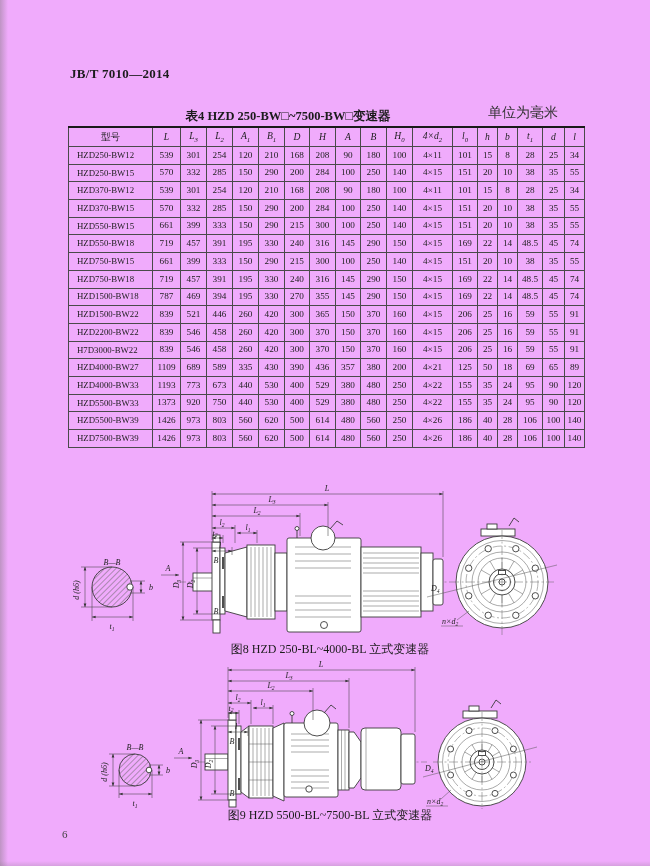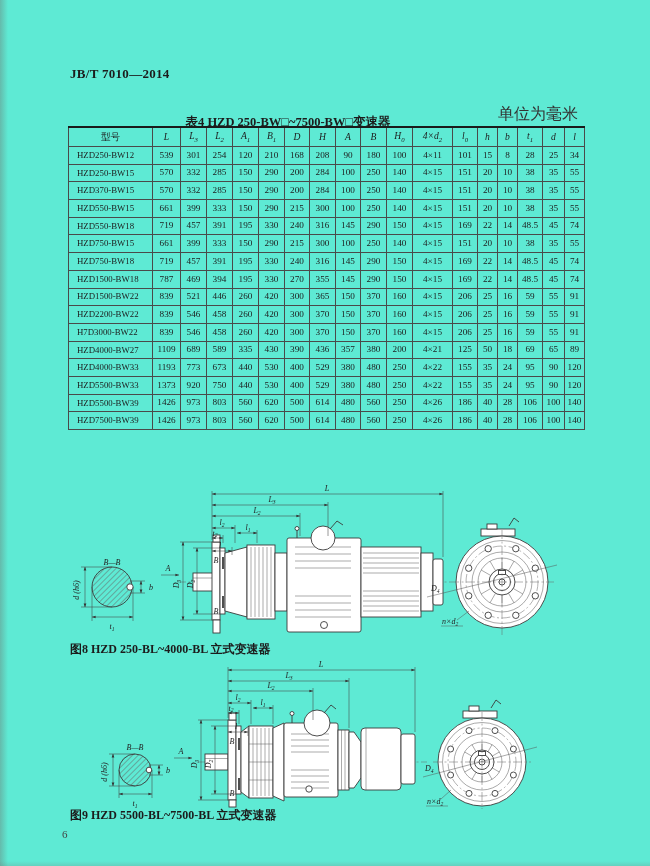--- a/index.html
+++ b/index.html
@@ -1,34 +1,34 @@
 <!DOCTYPE html>
 <html><head>
 <meta charset="utf-8">
 <style>
   html,body{margin:0;padding:0;background:#e8e8e6;}
-  #page{position:relative;width:650px;height:866px;background:#5eead4;overflow:hidden;
+  #page{position:relative;width:650px;height:866px;background:#f0abfc;overflow:hidden;
         font-family:"Liberation Serif","DejaVu Serif",serif;color:#1c1c1c;}
   .scan-left{position:absolute;left:0;top:0;width:8px;height:100%;
         background:linear-gradient(90deg,rgba(110,110,105,.38),rgba(255,255,255,0));}
   .scan-bottom{position:absolute;left:0;bottom:0;width:100%;height:5px;
         background:linear-gradient(0deg,rgba(120,120,115,.22),rgba(255,255,255,0));}
   #std-code{position:absolute;left:70px;top:66px;font-weight:bold;font-size:13px;letter-spacing:.3px;}
-  #tbl-title{position:absolute;left:0;top:114px;width:576px;text-align:center;
+  #tbl-title{position:absolute;left:0;top:108px;width:576px;text-align:center;
         font-weight:bold;font-size:12.5px;}
-  #unit-note{position:absolute;right:72px;top:104px;font-size:16px;color:#333;}
+  #unit-note{position:absolute;right:92px;top:104px;font-size:14px;color:#333;}
   #tbl-wrap{position:absolute;left:68px;top:126px;border-radius:31px;}
   table.dim{border-collapse:collapse;table-layout:fixed;width:516px;border:1.4px solid #2a2a2a;border-top:2.2px solid #1a1a1a;}
   table.dim th,table.dim td{border:0.8px solid #4a4a4a;text-align:center;padding:0;
         height:16.7px;overflow:hidden;white-space:nowrap;font-size:9.2px;line-height:1;}
   table.dim th{font-style:italic;font-size:9.6px;font-weight:normal;height:18px;}
   table.dim th.model-h{font-style:normal;font-size:9.6px;}
   table.dim td.model{text-align:left;padding-left:8px;font-size:8.8px;}
   sub{font-size:70%;}
-  .fig-caption{position:absolute;left:70px;width:520px;font-weight:bold;font-size:12px;}
+  .fig-caption{position:absolute;left:70px;width:520px;text-align:center;font-weight:normal;font-size:12px;}
   #cap8{top:641px;}
   #cap9{top:807px;}
   #page-num{position:absolute;left:62px;top:828px;font-size:11px;color:#444;}
   svg{position:absolute;overflow:visible;}
   #fig8{left:65px;top:483px;}
   #fig9{left:65px;top:658px;}
   svg text{font-family:"Liberation Serif","DejaVu Serif",serif;font-style:italic;font-size:8px;fill:#222;}
   .ln{fill:#ffffff;stroke:#3a3a3a;stroke-width:0.9;}
   .lnf{fill:none;stroke:#3a3a3a;stroke-width:0.9;}
   .tn{fill:none;stroke:#555;stroke-width:0.5;}
@@ -123,20 +123,40 @@
             <td>100</td>
             <td>250</td>
             <td>140</td>
             <td>4×15</td>
             <td>151</td>
             <td>20</td>
             <td>10</td>
             <td>38</td>
             <td>35</td>
             <td>55</td>
+          </tr>
+          <tr>
+            <td class="model">HZD370-BW12</td>
+            <td>539</td>
+            <td>301</td>
+            <td>254</td>
+            <td>120</td>
+            <td>210</td>
+            <td>168</td>
+            <td>208</td>
+            <td>90</td>
+            <td>180</td>
+            <td>100</td>
+            <td>4×11</td>
+            <td>101</td>
+            <td>15</td>
+            <td>8</td>
+            <td>28</td>
+            <td>25</td>
+            <td>34</td>
           </tr>
           <tr>
             <td class="model">HZD370-BW15</td>
             <td>570</td>
             <td>332</td>
             <td>285</td>
             <td>150</td>
             <td>290</td>
             <td>200</td>
             <td>284</td>

